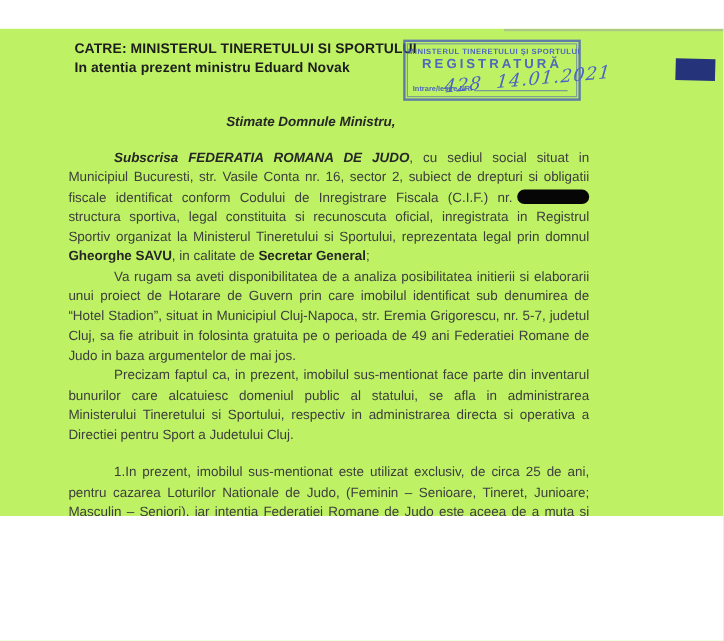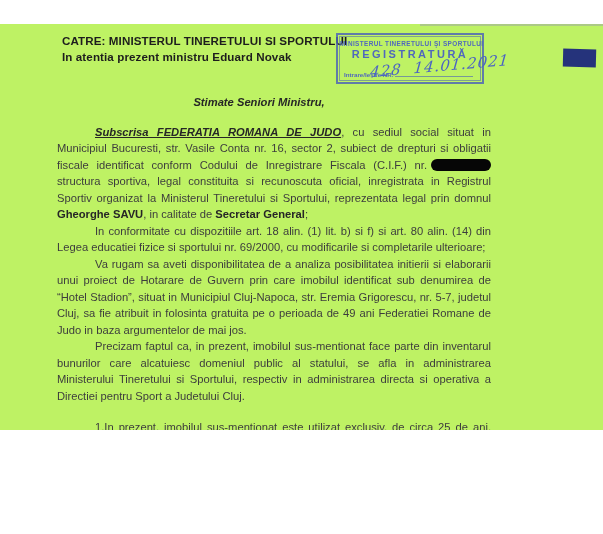--- a/index.html
+++ b/index.html
@@ -122,21 +122,20 @@
   }
   .para {
     margin: 0;
     text-indent: 38px;
   }
   .para.first { margin-top: 13px; }
   .para.gap { margin-top: 15px; }
   .lead {
     font-weight: bold;
     font-style: italic;
-    text-decoration: underline;
     color: #262626;
   }
   .para b { color: #262626; }
   .redact {
     display: inline-block;
     width: 60px; height: 12px;
     background: #060606;
     border-radius: 6px;
     vertical-align: -2px;
     margin-left: 4px;
@@ -159,25 +158,24 @@
       <div class="stamp-org">MINISTERUL TINERETULUI ŞI SPORTULUI</div>
       <div class="stamp-title">REGISTRATURĂ</div>
       <div class="stamp-entry"><span>Intrare/Ieşire NR.</span> <span class="stamp-entry-line"></span></div>
     </div>
     <div class="hand"><span>428</span><span class="hand-date">14.01.2021</span></div>
   </div>
 
   <div class="ink-mark"></div>
 
   <div class="body-col">
-    <div class="salutation">Stimate Seniori Ministru,</div>
+    <div class="salutation">Stimate Domnule Ministru,</div>
 
     <p class="para first"><span class="lead">Subscrisa FEDERATIA ROMANA DE JUDO</span><span>, cu sediul social situat in Municipiul Bucuresti, str. Vasile Conta nr. 16, sector 2, subiect de drepturi si obligatii fiscale identificat conform Codului de Inregistrare Fiscala (C.I.F.) nr.</span><span class="redact"></span><span> structura sportiva, legal constituita si recunoscuta oficial, inregistrata in Registrul Sportiv organizat la Ministerul Tineretului si Sportului, reprezentata legal prin domnul </span><b>Gheorghe SAVU</b><span>, in calitate de </span><b>Secretar General</b><span>;</span></p>
 
-    <p class="para">In conformitate cu dispozitiile art. 18 alin. (1) lit. b) si f) si art. 80 alin. (14) din Legea educatiei fizice si sportului nr. 69/2000, cu modificarile si completarile ulterioare;</p>
 
     <p class="para">Va rugam sa aveti disponibilitatea de a analiza posibilitatea initierii si elaborarii unui proiect de Hotarare de Guvern prin care imobilul identificat sub denumirea de “Hotel Stadion”, situat in Municipiul Cluj-Napoca, str. Eremia Grigorescu, nr. 5-7, judetul Cluj, sa fie atribuit in folosinta gratuita pe o perioada de 49 ani Federatiei Romane de Judo in baza argumentelor de mai jos.</p>
 
     <p class="para">Precizam faptul ca, in prezent, imobilul sus-mentionat face parte din inventarul bunurilor care alcatuiesc domeniul public al statului, se afla in administrarea Ministerului Tineretului si Sportului, respectiv in administrarea directa si operativa a Directiei pentru Sport a Judetului Cluj.</p>
 
 
     <p class="para gap">1.In prezent, imobilul sus-mentionat este utilizat exclusiv, de circa 25 de ani, pentru cazarea Loturilor Nationale de Judo, (Feminin – Senioare, Tineret, Junioare; Masculin – Seniori), iar intentia Federatiei Romane de Judo este aceea de a muta si Loturile Nationale Masculine de Tineret si Juniori, in vederea centralizarii activitatii de pregatire si antrenament, pentru asigurarea unei pregatiri de performanta.</p>
 
     <p class="para">2.La data formularii prezentei solicitari, imobilul “Hotel Stadion” asigura</p>
   </div>

